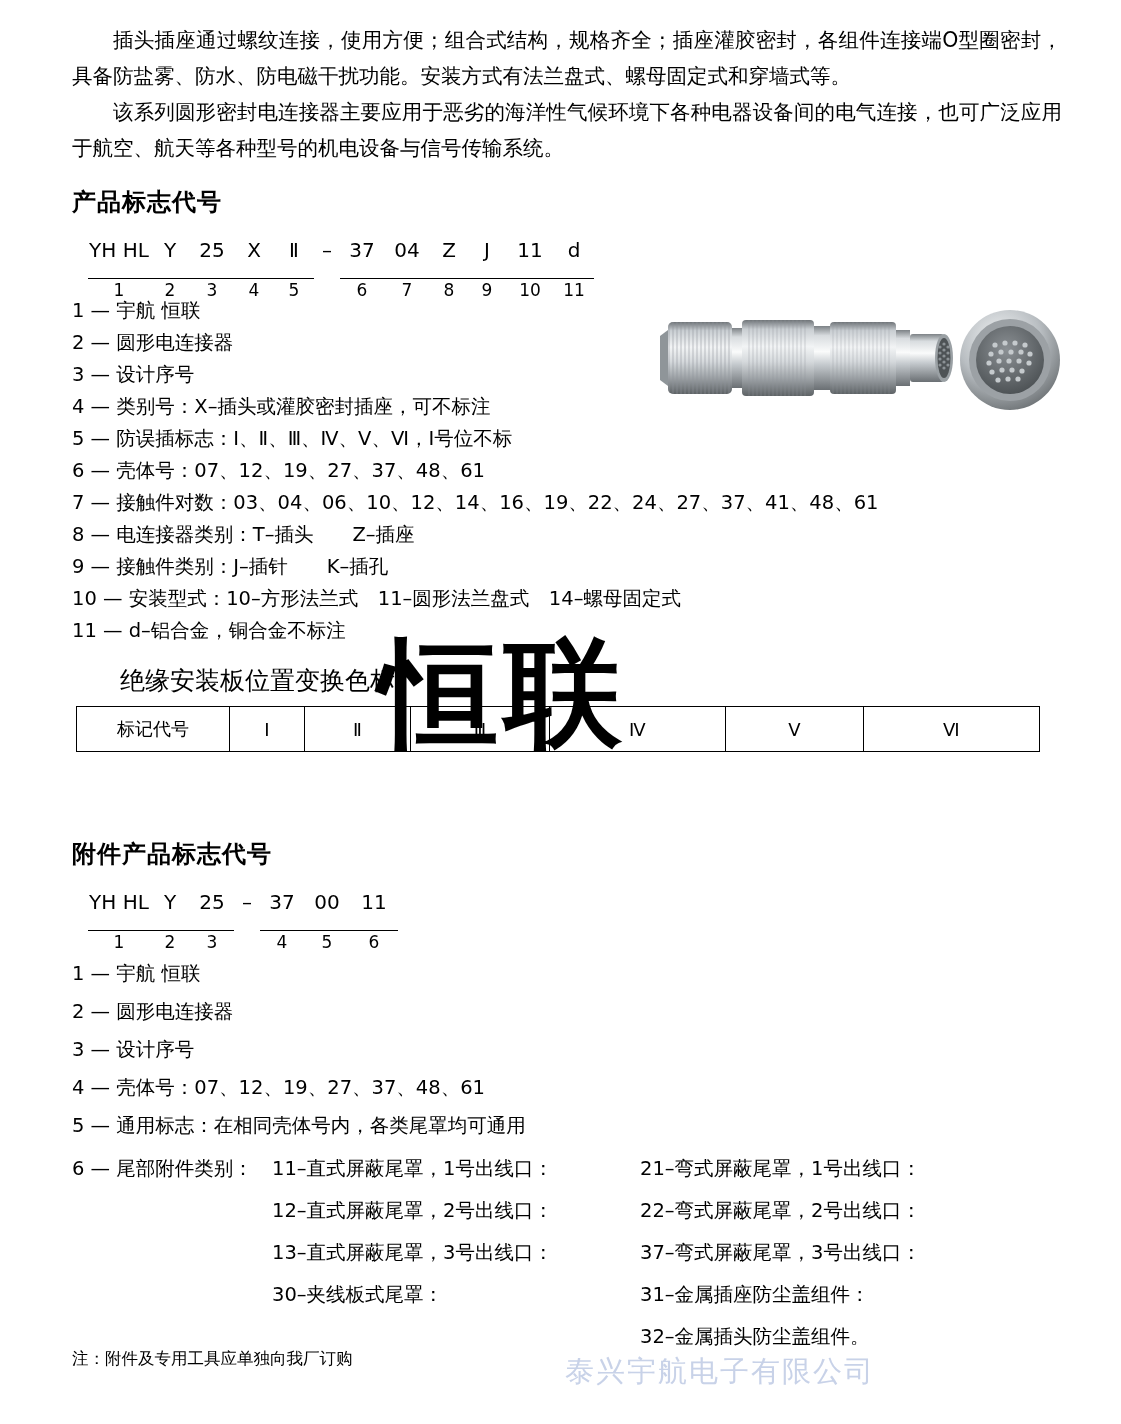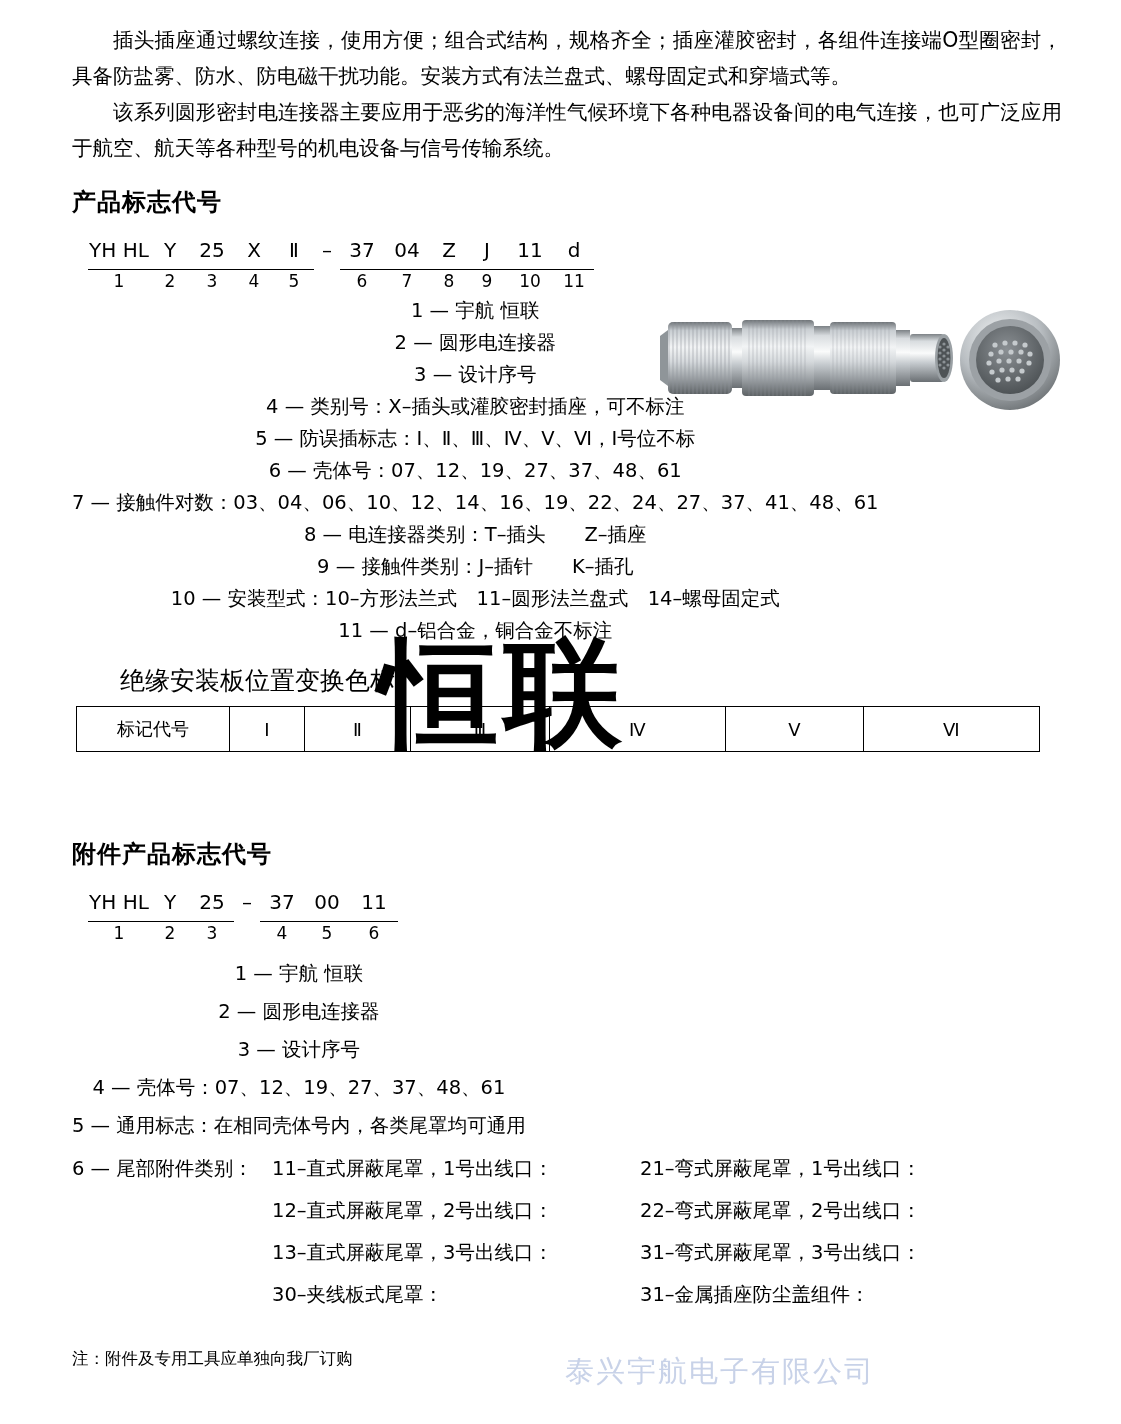--- a/index.html
+++ b/index.html
@@ -82,29 +82,28 @@
     line-height: 24px;
   }
   .codebar .num {
     display: block;
     font-size: 17px;
     height: 22px;
     line-height: 22px;
   }
   .codebar .underline .top {
     border-bottom: 1.3px solid #000;
-    padding-bottom: 7px;
+    padding-bottom: 16px;
   }
   .codebar .plain .top { border-bottom: none; }
 
   .legend {
     position: absolute;
     font-size: 19.5px;
     line-height: 32px;
-    text-align: center;
   }
   .legend div { white-space: nowrap; }
 
   .subcap {
     position: absolute;
     left: 76px;
     font-size: 25px;
     margin-left: 44px;
   }
   #subcap1 { top: 664px; }
@@ -302,20 +301,21 @@
         <div>1 — 宇航 恒联</div>
         <div>2 — 圆形电连接器</div>
         <div>3 — 设计序号</div>
         <div>4 — 壳体号：07、12、19、27、37、48、61</div>
         <div>5 — 通用标志：在相同壳体号内，各类尾罩均可通用</div>
       </div>
 
     <div class="acc-list" id="acclist" style="left:72px; top:1148px;">
         <div class="acc-row"><span style="display: inline-block; width: 200px;">6 — 尾部附件类别：</span><span class="acc-col1">11–直式屏蔽尾罩，1号出线口：</span><span>21–弯式屏蔽尾罩，1号出线口：</span></div>
         <div class="acc-row"><span style="display: inline-block; width: 200px;"></span><span class="acc-col1">12–直式屏蔽尾罩，2号出线口：</span><span>22–弯式屏蔽尾罩，2号出线口：</span></div>
-        <div class="acc-row"><span style="display: inline-block; width: 200px;"></span><span class="acc-col1">13–直式屏蔽尾罩，3号出线口：</span><span>31–弯式屏蔽尾罩，3号出线口：</span></div>
+        <div class="acc-row"><span style="display: inline-block; width: 200px;"></span><span class="acc-col1">13–直式屏蔽尾罩，3号出线口：</span><span>37–弯式屏蔽尾罩，3号出线口：</span></div>
         <div class="acc-row"><span style="display: inline-block; width: 200px;"></span><span class="acc-col1">30–夹线板式尾罩：</span><span>31–金属插座防尘盖组件：</span></div>
+        <div class="acc-row"><span style="display: inline-block; width: 200px;"></span><span class="acc-col1"></span><span>32–金属插头防尘盖组件。</span></div>
       </div>
 
     <div class="note">注：附件及专用工具应单独向我厂订购</div>
 
   </div>
 </div>
 
 </body></html>

